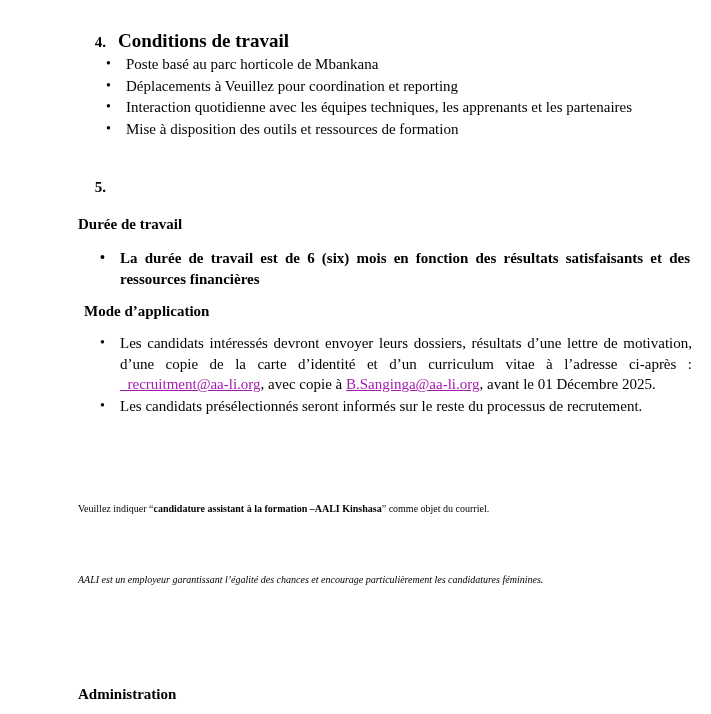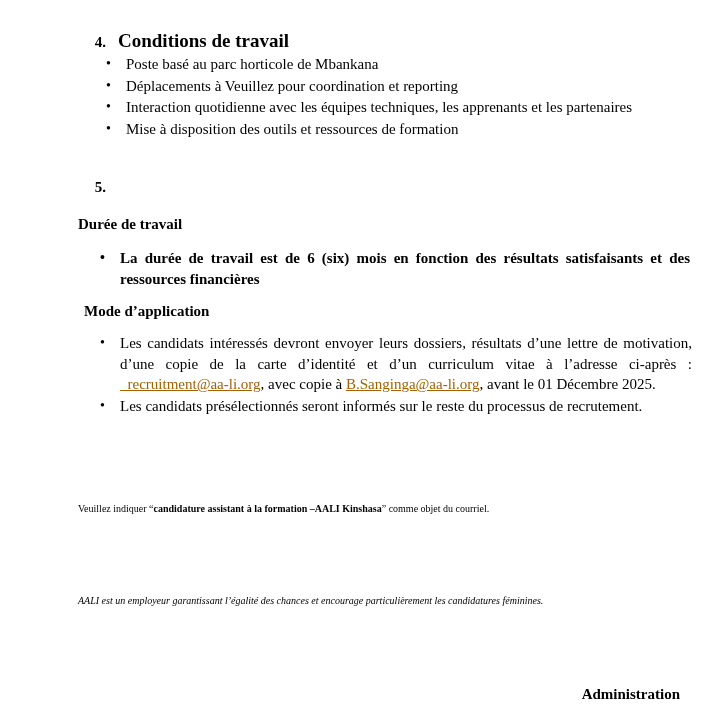--- a/index.html
+++ b/index.html
@@ -59,47 +59,46 @@
   }
   ul.bullets > li::before {
     content: "\2022";
     position: absolute;
     left: 10px;
     top: 0;
     font-size: 14px;
   }
   .justify {
     text-align: justify;
-    margin-top: 21px;
   }
   .sub-bold {
     font-weight: bold;
     font-size: 15px;
   }
   a.link {
-    color: #a16207;
+    color: #a21caf;
     text-decoration: underline;
   }
   .italic {
     font-style: italic;
   }
   .para {
     font-size: 10px;
     line-height: 1.38;
   }
   .blk-1 { position: absolute; left: 84px; top: 6px; width: 600px; }
   .blk-2 { position: absolute; left: 84px; top: 42px; width: 600px; }
   .blk-3 { position: absolute; left: 84px; top: 179px; width: 600px; }
   .blk-4 { position: absolute; left: 78px; top: 216px; width: 600px; }
   .blk-5 { position: absolute; left: 78px; top: 236px; width: 600px; font-weight: bold; }
   .blk-6 { position: absolute; left: 84px; top: 303px; width: 600px; }
   .blk-7 { position: absolute; left: 78px; top: 321px; width: 602px; }
   .blk-8 { position: absolute; left: 78px; top: 502px; width: 602px; }
   .blk-9 { position: absolute; left: 78px; top: 573px; width: 602px; }
-  .blk-10 { position: absolute; left: 78px; top: 684px; width: 602px; text-align: right; }
+  .blk-10 { position: absolute; left: 78px; top: 684px; width: 602px; }
 </style>
 </head>
 <body>
 
 <div class="page">
 
   <div class="blk-1 numbered-heading">
     <span class="num">4.</span>
     <span class="htext">Conditions de travail</span>
   </div>

